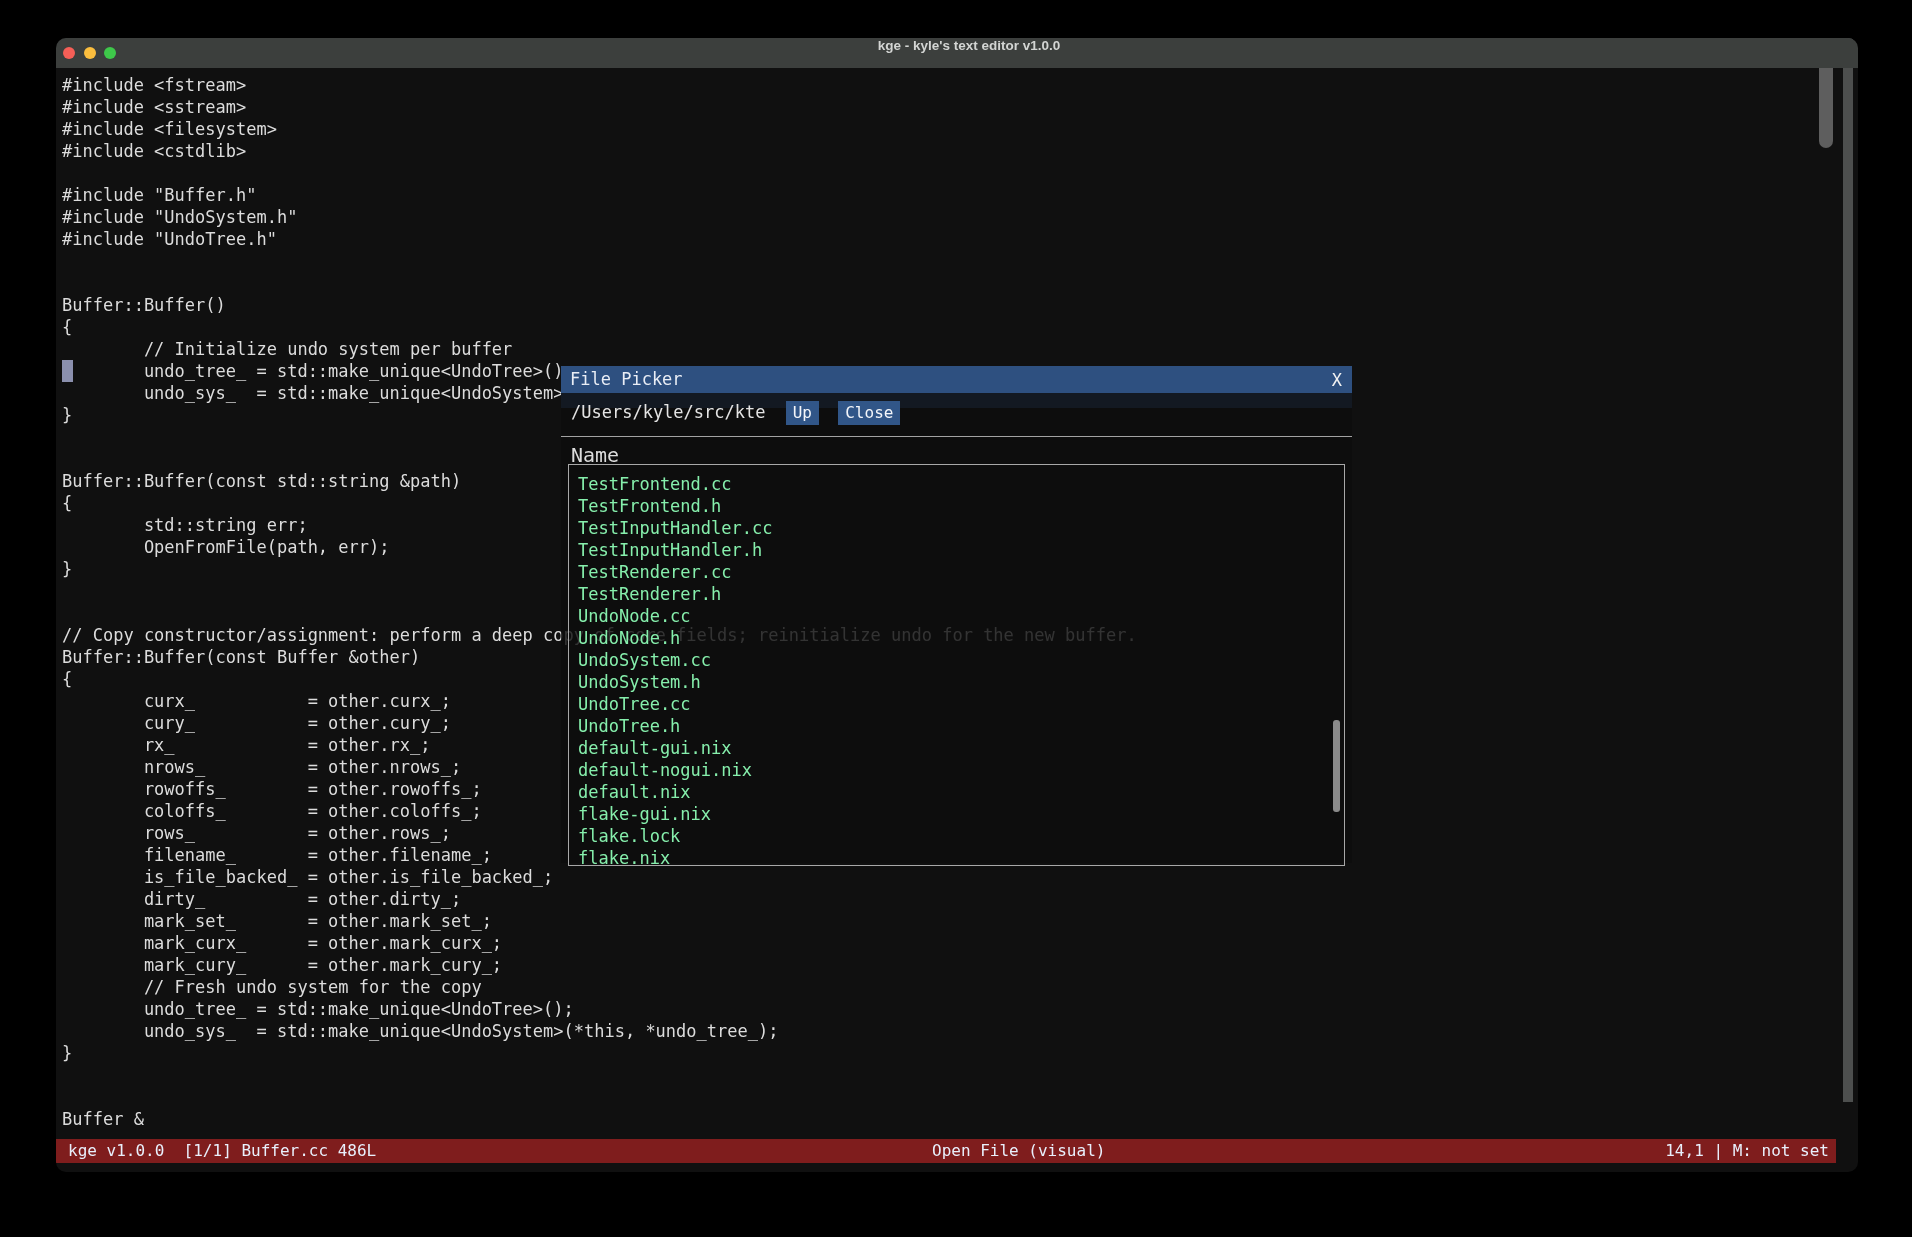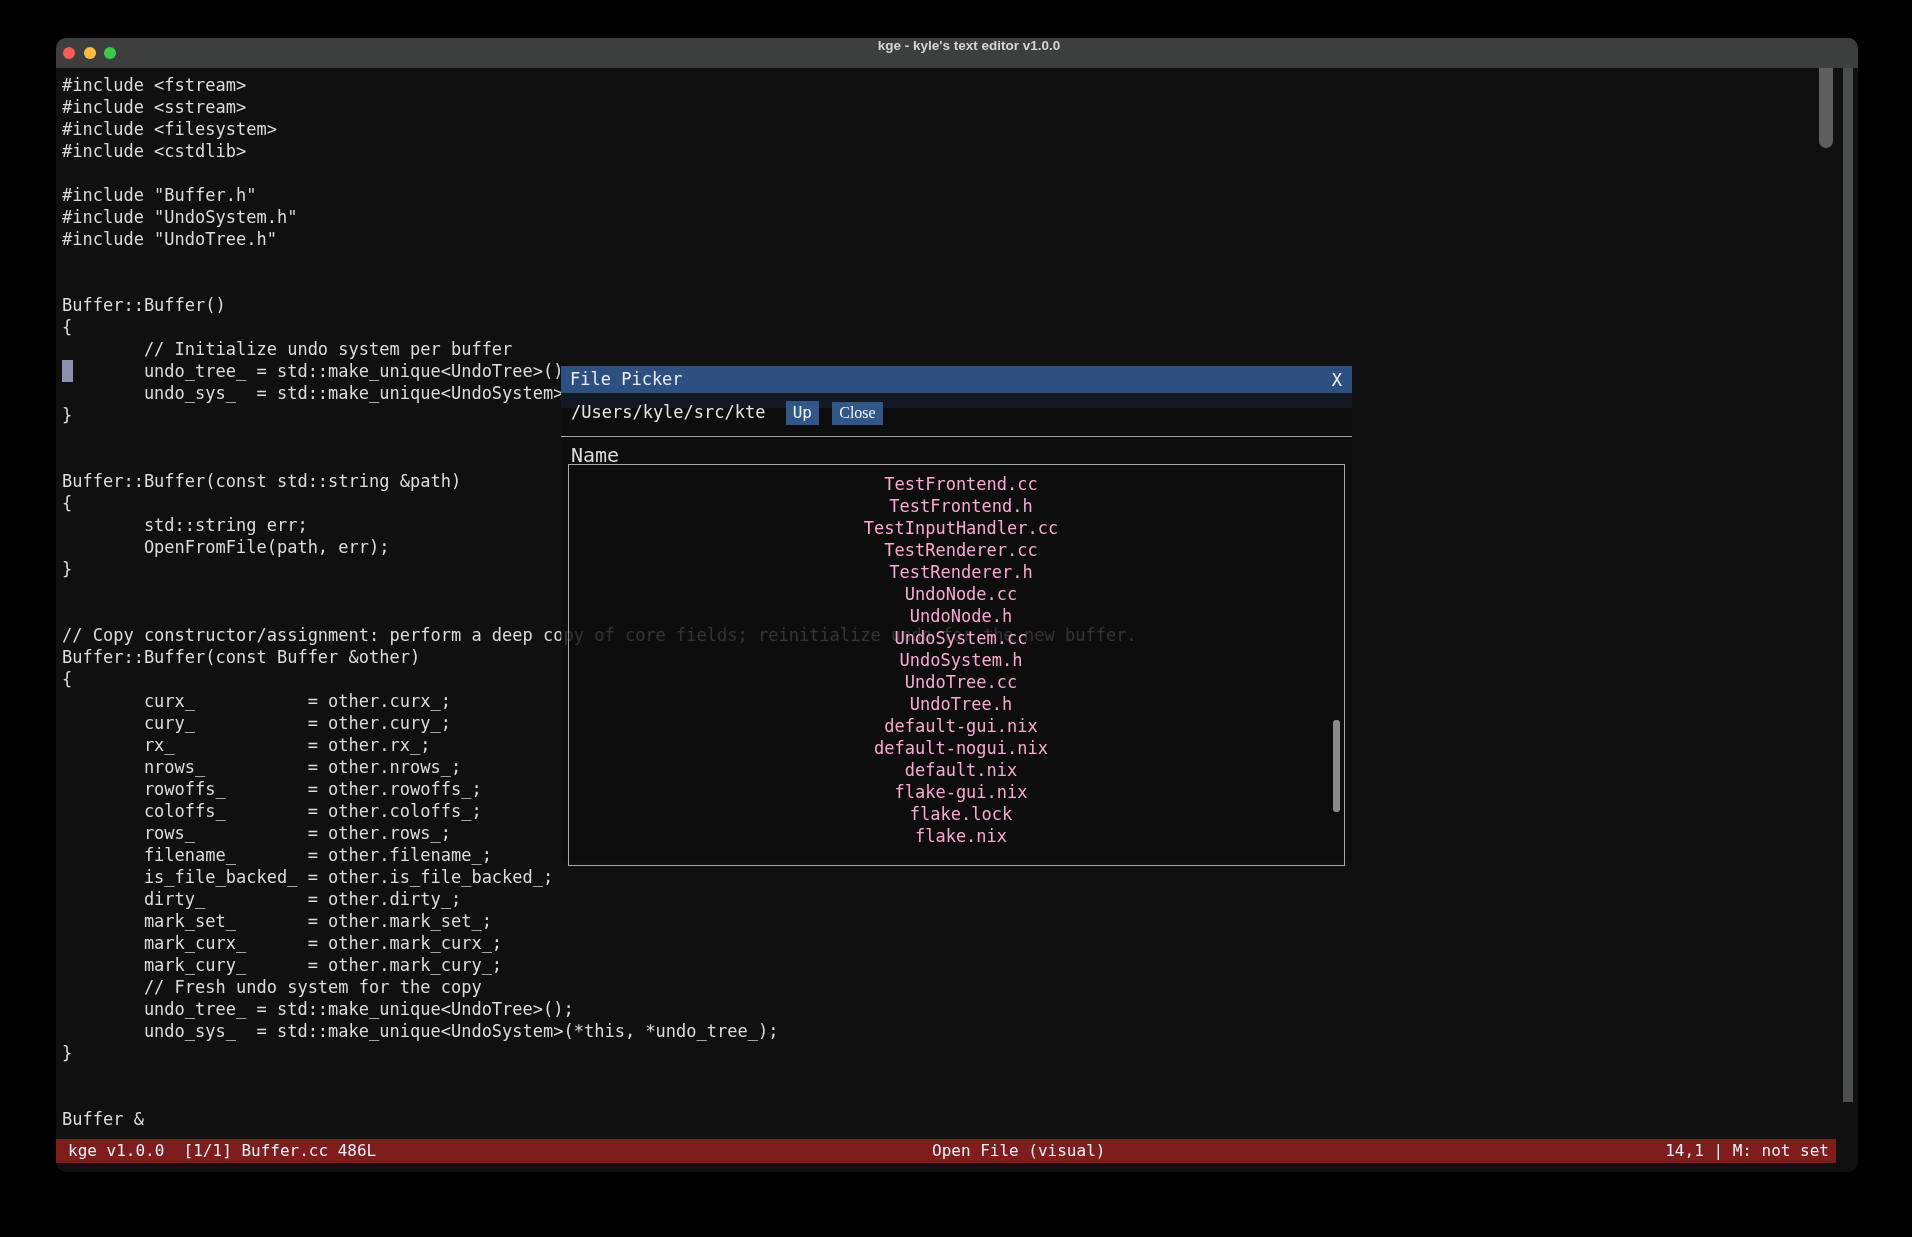--- a/index.html
+++ b/index.html
@@ -52,32 +52,31 @@
     position:absolute;left:0;top:27px;right:0;bottom:0;
     background:rgba(13,13,13,0.82);
   }
   .path-row{position:relative;height:37px;padding:8px 0 0 10px;
     font-family:"DejaVu Sans Mono",monospace;font-size:17px;color:#e4e4e4;}
   .path-row .btn{
     display:inline-block;background:#315688;color:#f4f6fa;border:none;
     font-family:"DejaVu Sans Mono",monospace;font-size:16px;
     padding:2px 7px 3px 7px;margin-left:10px;vertical-align:baseline;
   }
-  .path-row .btn + .btn{margin-left:3px;font-family:Liberation Serif, serif;}
+  .path-row .btn + .btn{margin-left:9px;}
   .dlg-sep{height:1px;background:#a2a2a2;margin-top:6px;}
   .name-row{height:27px;padding:6px 0 0 10px;color:#dcdcdc;
     font-family:"DejaVu Sans Mono",monospace;font-size:20px;}
   .file-list{
     position:relative;margin:0 7px;height:402px;border:1px solid #a8a8a8;
     padding:8px 0 0 9px;overflow:hidden;
   }
   .file-row{
-    font-family:"DejaVu Sans Mono",monospace;font-size:17px;line-height:22px;color:#f9a8d4;
+    font-family:"DejaVu Sans Mono",monospace;font-size:17px;line-height:22px;color:#86efac;
     white-space:pre;
-    text-align:center;
   }
   .list-thumb{position:absolute;right:4px;top:255px;width:7px;height:92px;background:#8a8a8a;border-radius:3px;}
 
   
   .statusbar{
     position:absolute;left:0;top:1101px;width:1780px;height:24px;background:#7f1d1d;
     font-family:"DejaVu Sans Mono",monospace;font-size:16px;line-height:24px;color:#e9f0fc;
   }
   .sb-left{position:absolute;left:12px;top:0;white-space:pre;}
   .sb-center{position:absolute;left:876px;top:0;white-space:pre;}
@@ -150,20 +149,21 @@
           <button class="btn">Up</button>
           <button class="btn">Close</button>
         </div>
         <div class="dlg-sep"></div>
         <div class="name-row">Name</div>
         <div class="file-list">
           <div class="list-thumb"></div>
         <div class="file-row">TestFrontend.cc</div>
             <div class="file-row">TestFrontend.h</div>
             <div class="file-row">TestInputHandler.cc</div>
+            <div class="file-row">TestInputHandler.h</div>
             <div class="file-row">TestRenderer.cc</div>
             <div class="file-row">TestRenderer.h</div>
             <div class="file-row">UndoNode.cc</div>
             <div class="file-row">UndoNode.h</div>
             <div class="file-row">UndoSystem.cc</div>
             <div class="file-row">UndoSystem.h</div>
             <div class="file-row">UndoTree.cc</div>
             <div class="file-row">UndoTree.h</div>
             <div class="file-row">default-gui.nix</div>
             <div class="file-row">default-nogui.nix</div>

